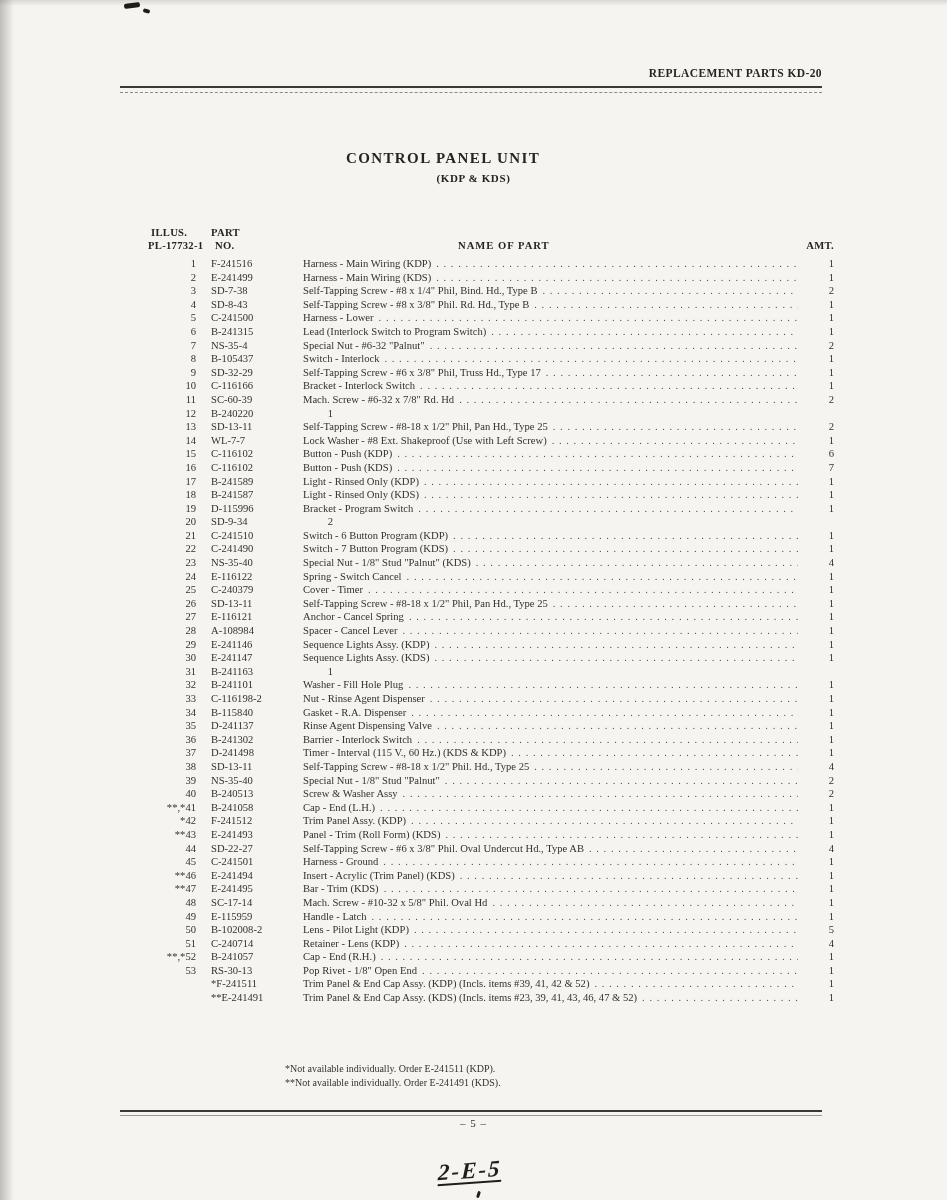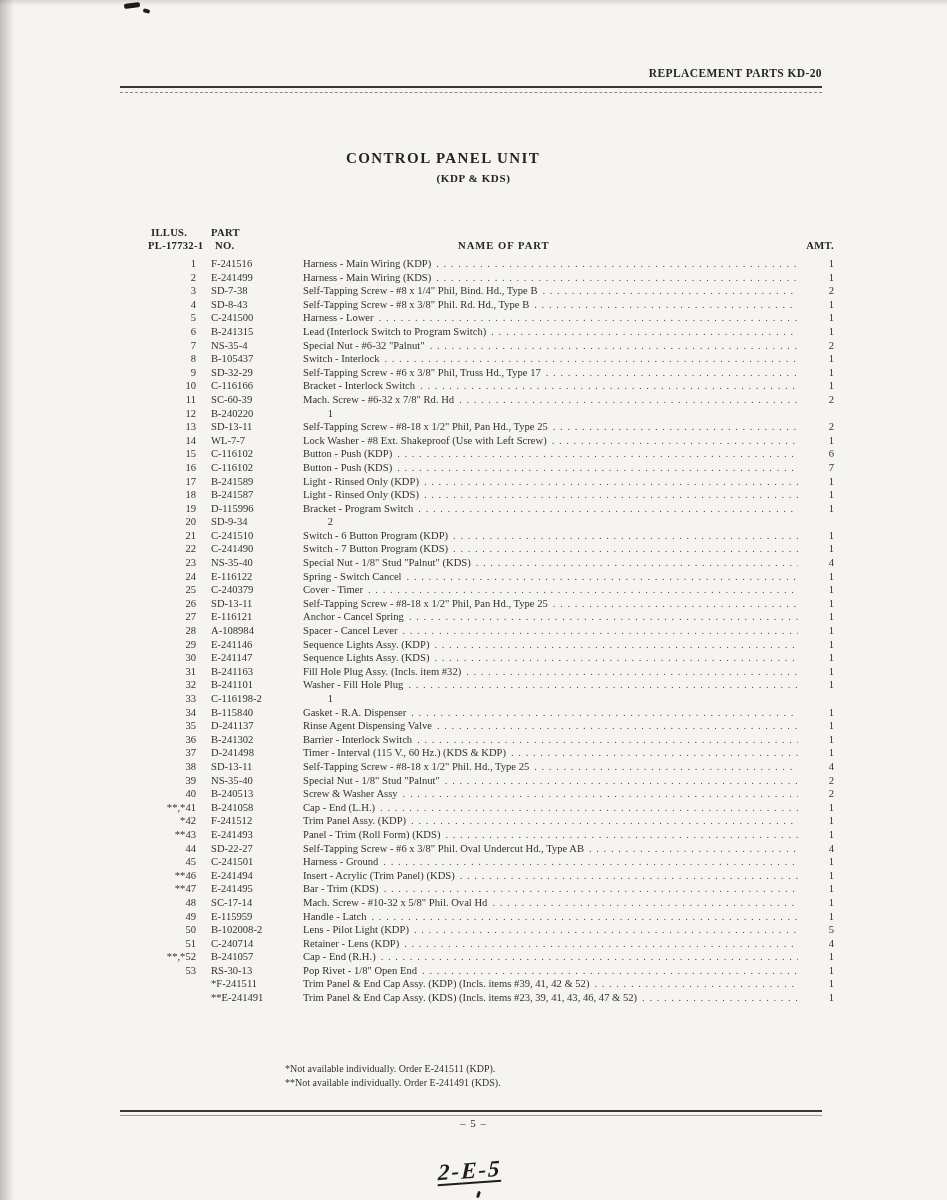--- a/index.html
+++ b/index.html
@@ -380,38 +380,38 @@
         <span class="c-part">E-241147</span>
         <span class="name-wrap">
           <span class="c-name">Sequence Lights Assy. (KDS)</span>
           <span class="leader"></span>
         </span>
         <span class="c-amt">1</span>
       </div>
         <div class="row">
         <span class="c-illus">31</span>
         <span class="c-part">B-241163</span>
-        <span class="name-wrap">
-          <span class="c-name">Fill Hole Plug Assy. (Incls. item #32)</span>
-          <span class="leader"></span>
-        </span>
         <span class="c-amt">1</span>
       </div>
         <div class="row">
         <span class="c-illus">32</span>
         <span class="c-part">B-241101</span>
         <span class="name-wrap">
           <span class="c-name">Washer - Fill Hole Plug</span>
           <span class="leader"></span>
         </span>
         <span class="c-amt">1</span>
       </div>
         <div class="row">
         <span class="c-illus">33</span>
         <span class="c-part">C-116198-2</span>
+        <span class="name-wrap">
+          <span class="c-name">Nut - Rinse Agent Dispenser</span>
+          <span class="leader"></span>
+        </span>
         <span class="c-amt">1</span>
       </div>
         <div class="row">
         <span class="c-illus">34</span>
         <span class="c-part">B-115840</span>
         <span class="name-wrap">
           <span class="c-name">Gasket - R.A. Dispenser</span>
           <span class="leader"></span>
         </span>
         <span class="c-amt">1</span>

